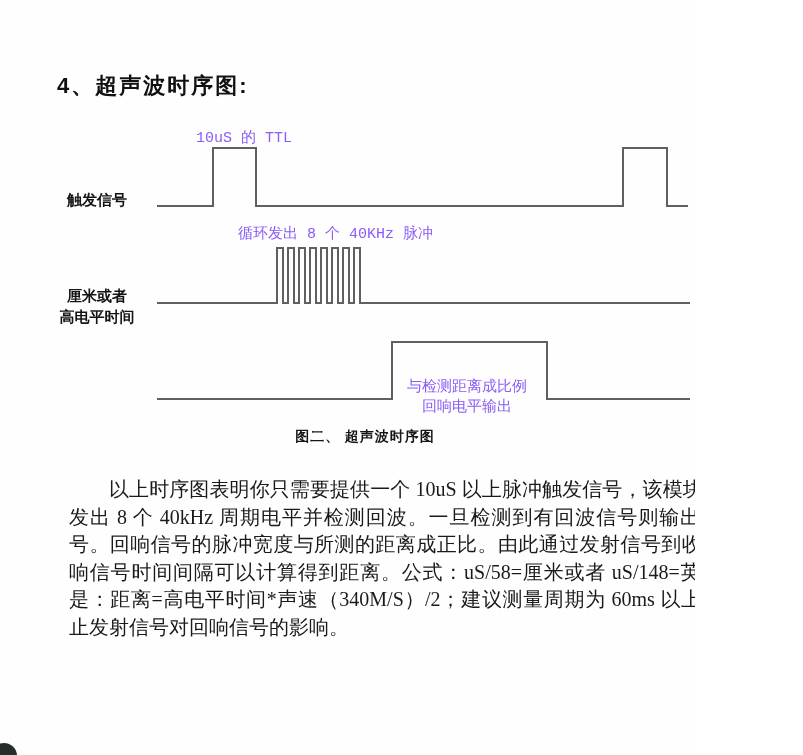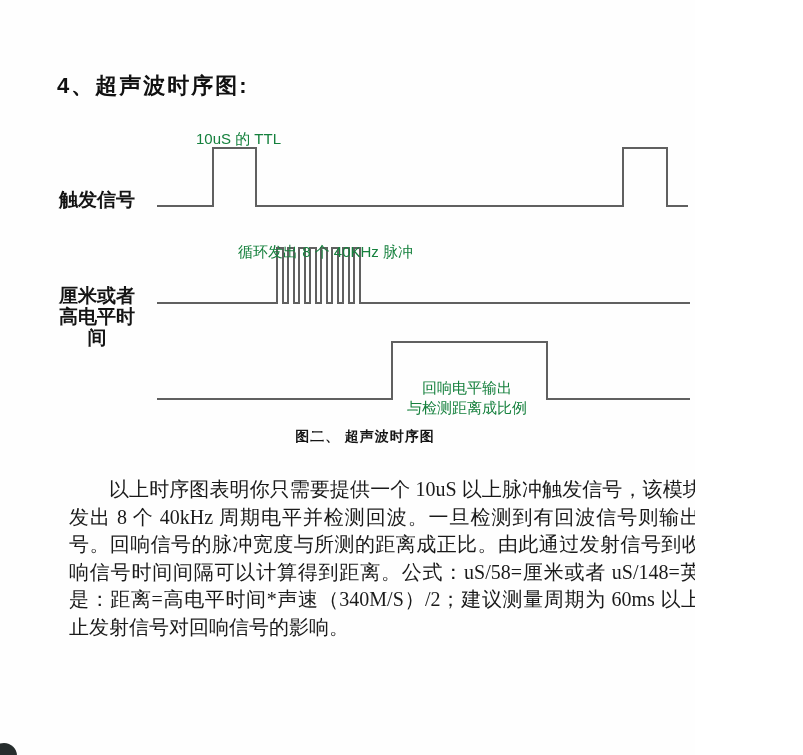--- a/index.html
+++ b/index.html
@@ -34,37 +34,37 @@
   }
   .waveforms path {
     fill: none;
     stroke: #606060;
     stroke-width: 2;
   }
   .sig-label {
     position: absolute;
     font-family: "Liberation Sans", sans-serif;
     font-weight: bold;
-    font-size: 19px;
+    font-size: 15px;
     line-height: 21px;
     color: #141414;
     text-align: center;
     width: 84px;
     left: 55px;
   }
   .annotation {
     position: absolute;
-    font-family: Liberation Sans, sans-serif;
+    font-family: Liberation Mono, monospace;
     font-size: 15px;
     line-height: 20px;
-    color: #15803d;
+    color: #8b5cf6;
     white-space: nowrap;
   }
   .ann-ttl     { left: 196px; top: 129px; }
-  .ann-burst   { left: 238px; top: 242px; }
+  .ann-burst   { left: 238px; top: 225px; }
   .ann-echo    { left: 400px; top: 378px; width: 134px; text-align: center; white-space: normal; }
   .lbl-trigger { top: 189px; }
   .lbl-burst   { top: 285px; }
   .lbl-echo    { top: 381px; }
   .caption {
     position: absolute;
     left: 140px;
     top: 428px;
     width: 450px;
     text-align: center;
@@ -114,22 +114,22 @@
   <div class="sig-label lbl-trigger">触发信号</div>
 
   <div class="annotation ann-burst">循环发出 8 个 40KHz 脉冲</div>
 
   <div class="sig-label lbl-burst">
     <div>厘米或者</div>
     <div>高电平时间</div>
   </div>
 
   <div class="annotation ann-echo">
+    <div>与检测距离成比例</div>
     <div>回响电平输出</div>
-    <div>与检测距离成比例</div>
   </div>
 
 
   <div class="caption">图二、 超声波时序图</div>
 
   <div class="body-paragraph">以上时序图表明你只需要提供一个 10uS 以上脉冲触发信号，该模块内部将发出 8 个 40kHz 周期电平并检测回波。一旦检测到有回波信号则输出回响信号。回响信号的脉冲宽度与所测的距离成正比。由此通过发射信号到收到的回响信号时间间隔可以计算得到距离。公式：uS/58=厘米或者 uS/148=英寸；或是：距离=高电平时间*声速（340M/S）/2；建议测量周期为 60ms 以上，以防止发射信号对回响信号的影响。</div>
 
   <div class="corner-blob"></div>
 
 </div>

